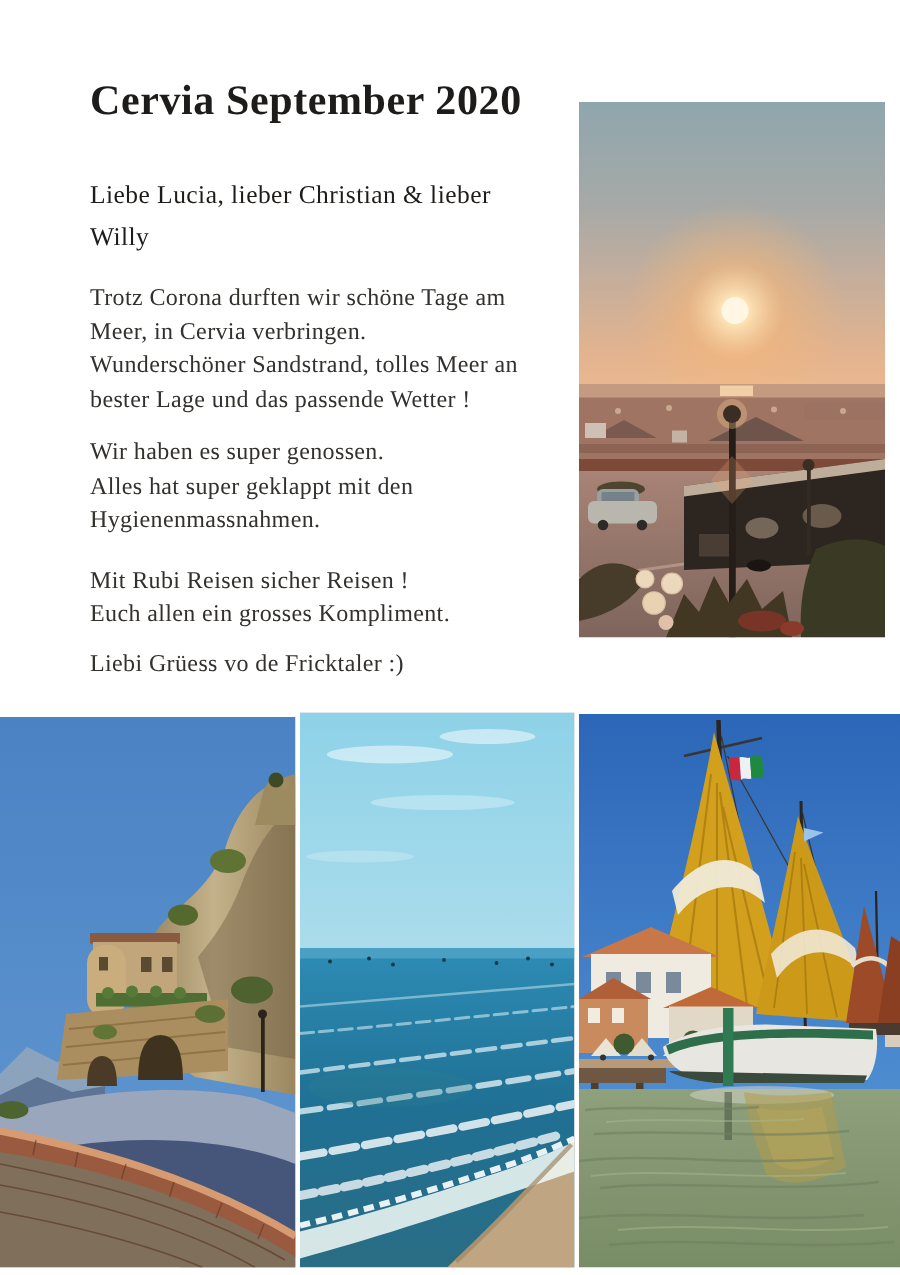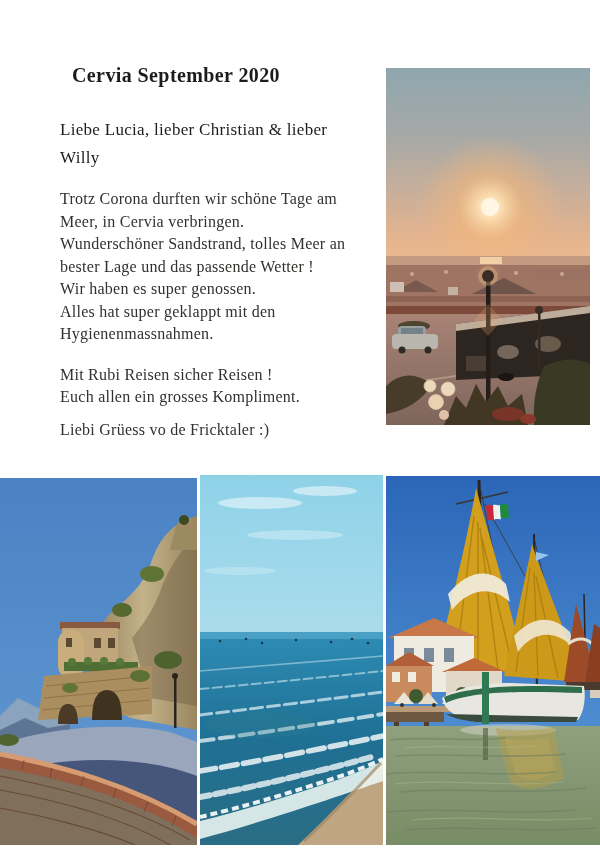--- a/index.html
+++ b/index.html
@@ -4,36 +4,36 @@
 <style>
   html,body{margin:0;padding:0;}
   .page{
     position:relative;
     width:600px;height:850px;
     background:var(--page-bg,#ffffff);
     font-family:"Liberation Serif","DejaVu Serif",serif;
     overflow:hidden;
   }
   .title{
-    position:absolute;left:60px;top:52px;margin:12px;
-    font-size:20px;font-weight:700;letter-spacing:.4px;
+    position:absolute;left:60px;top:52px;margin:0;
+    font-size:28px;font-weight:700;letter-spacing:.4px;
     color:var(--title-text,#1c1a18);
   }
   .greeting{
     position:absolute;left:60px;top:116px;
     font-size:17px;font-weight:400;line-height:28px;letter-spacing:.3px;
     color:var(--title-text,#22201e);
   }
   .body-text{
     position:absolute;left:60px;top:188px;width:330px;
     font-size:16px;line-height:22.5px;letter-spacing:.25px;
     color:var(--text,#33312e);
   }
   .para{margin:0;}
-  .para.g1{}
+  .para.g1{margin-bottom:13px;}
   .para.g2{margin-bottom:18px;}
   .para.g3{margin-bottom:10px;}
   .photo{
     position:absolute;margin:0;overflow:hidden;background:#cfd8dc;
   }
   .photo svg{display:block;width:100%;height:100%;}
   .photo-sunset{left:386px;top:68px;width:204px;height:357px;}
   .photo-cliff{left:0px;top:478px;width:197px;height:367px;}
   .photo-beach{left:200px;top:475px;width:183px;height:370px;}
   .photo-boat{left:386px;top:476px;width:214px;height:369px;}

